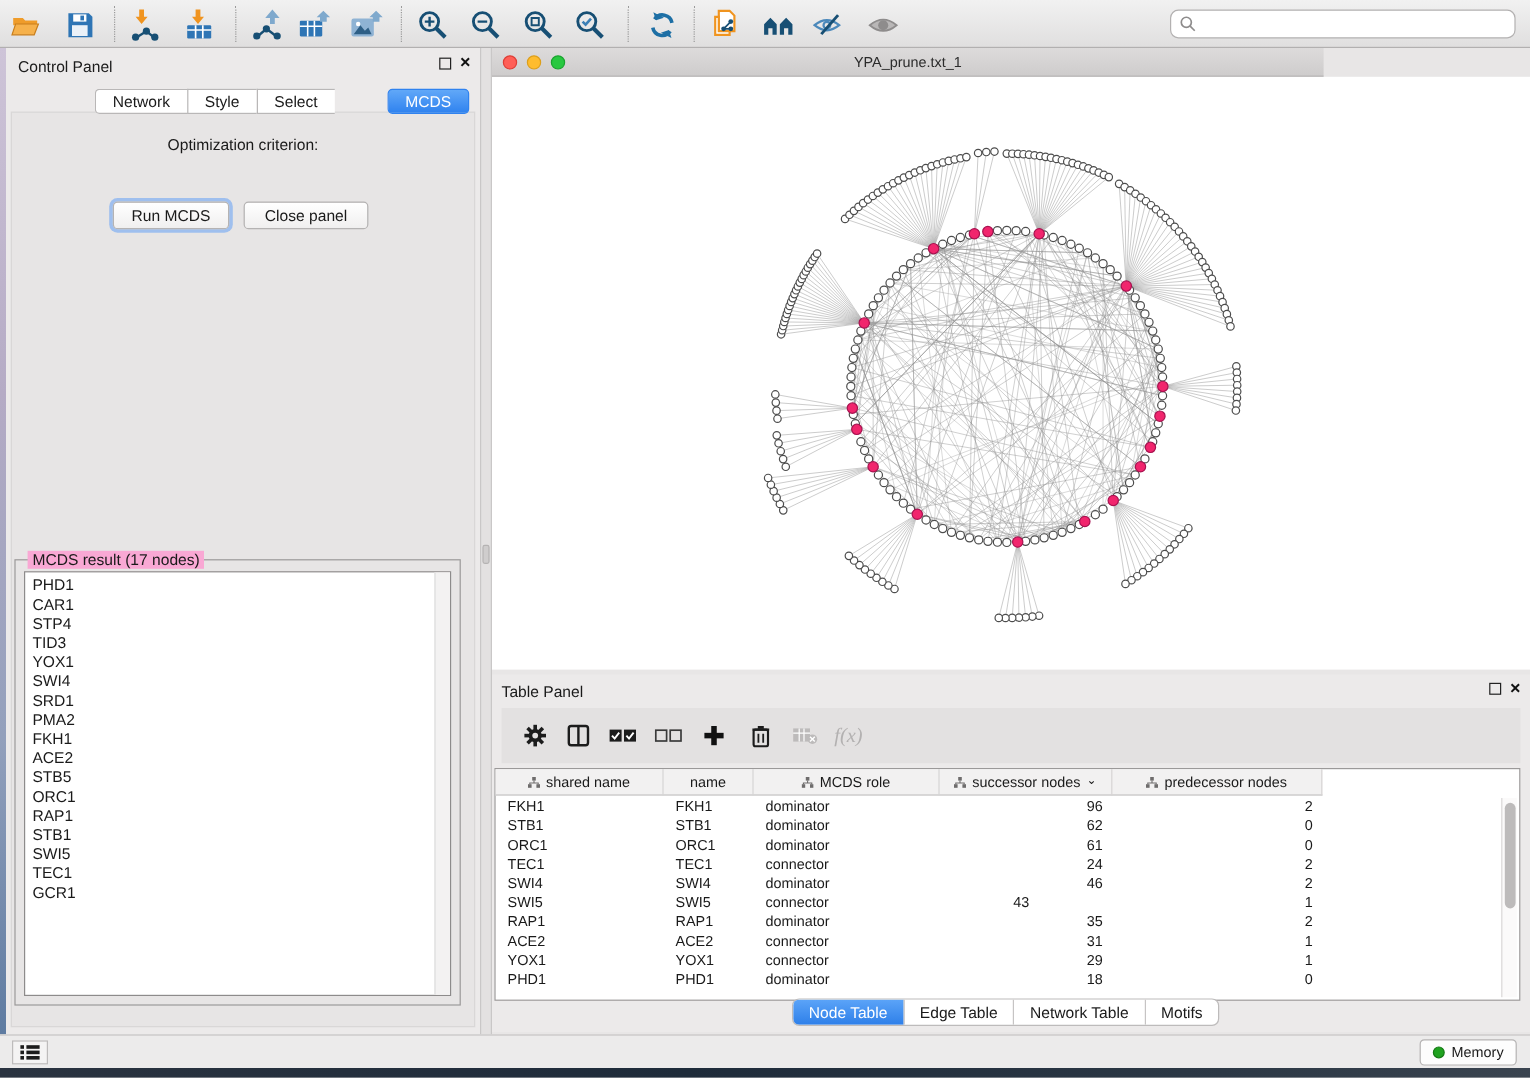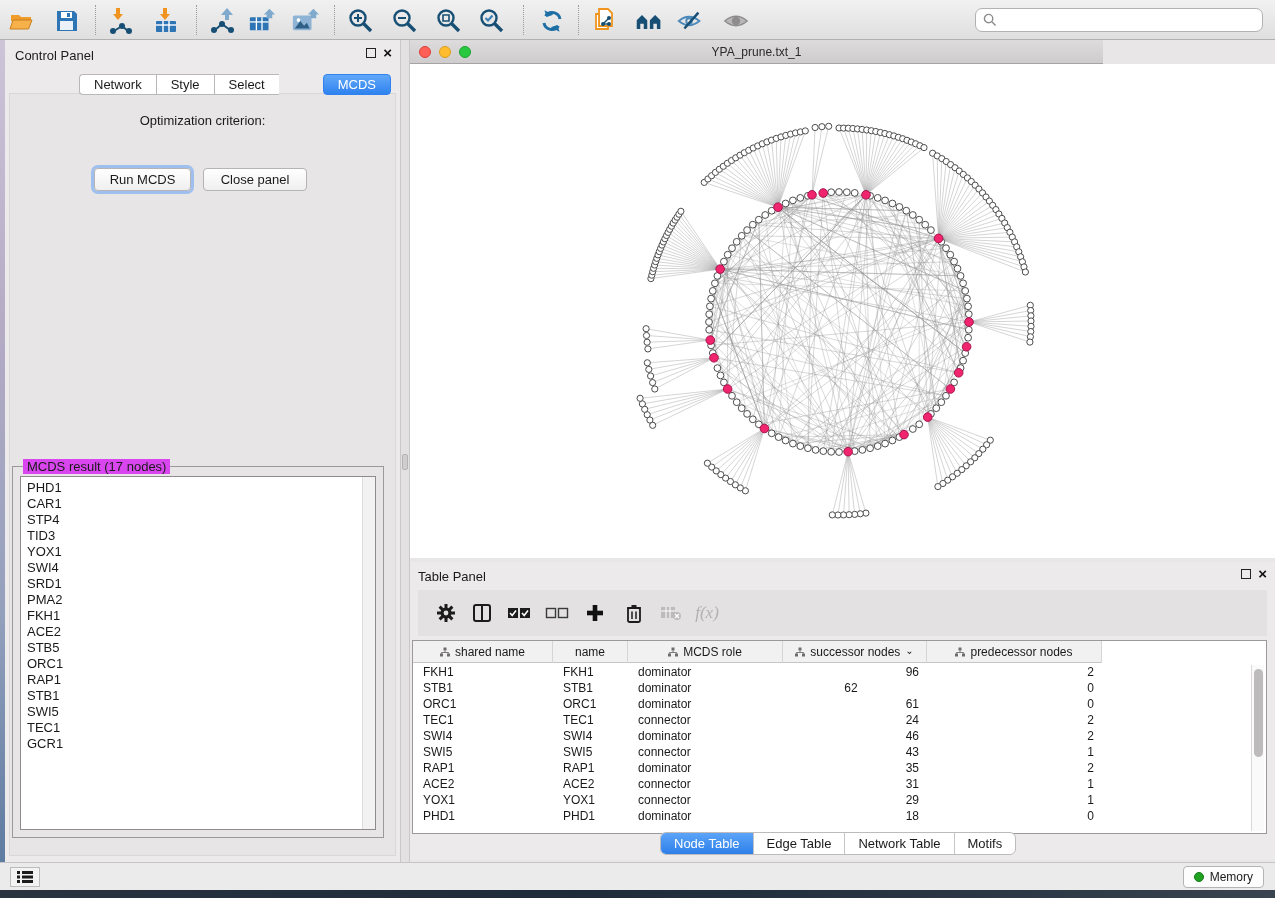--- a/index.html
+++ b/index.html
@@ -39,21 +39,21 @@
   .opt-select { position:absolute; left:45px; top:94px; width:312px; height:24px; background:#fff;
     border:1px solid #b1afaf; border-radius:5px; font-size:13px; display:flex; align-items:center; padding-left:10px; }
   .opt-stepper { position:absolute; right:1px; top:1px; width:20px; height:20px; border-radius:4px;
     background:linear-gradient(#6fb2fa,#3d8cf5); display:flex; flex-direction:column; align-items:center; justify-content:center; }
   .opt-stepper span { color:#fff; font-size:7px; line-height:7px; }
   .cp-btn { position:absolute; top:128px; height:23px; background:linear-gradient(#ffffff,#f0efef);
     border:1px solid #b5b3b3; border-radius:4px; font-size:13px; display:flex; align-items:center; justify-content:center; }
   .btn-run { left:89px; width:97px; box-shadow:0 0 0 3px rgba(100,160,245,.55); }
   .btn-close { left:198px; width:104px; }
   .group-box { position:absolute; left:7px; top:426px; width:372px; height:372px; border:1px solid #9b9999; }
-  .group-title { position:absolute; left:10px; top:-8px; background:#d946ef; padding:0 4px; font-size:13px; }
+  .group-title { position:absolute; left:10px; top:-8px; background:#f9a8d4; padding:0 4px; font-size:13px; }
   .result-list { position:absolute; left:7px; top:9px; right:7px; bottom:7px; background:#fff; border:1px solid #8d8b8b; }
   .result-scroll { position:absolute; top:0; right:0; bottom:0; width:13px; background:#f3f2f2; border-left:1px solid #dddcdc; }
   .result-items { position:absolute; left:6px; top:3px; }
   .result-item { font-size:13px; line-height:16px; }
 
   
   .v-splitter { position:absolute; left:400px; top:40px; width:10px; height:822px; background:#e3e1e1;
     border-left:1px solid #c9c7c7; border-right:1px solid #c9c7c7; }
   .v-handle { position:absolute; left:1px; top:414px; width:6px; height:16px; background:#cfcdcd; border:1px solid #b5b3b3; border-radius:2px; }
 
@@ -1115,21 +1115,21 @@
             <div class="td name" style="width: 140px;">FKH1</div>
             <div class="td name" style="width: 75px;">FKH1</div>
             <div class="td name" style="width: 155px;">dominator</div>
             <div class="td num" style="width: 144px;">96</div>
             <div class="td num" style="width: 175px;">2</div>
           </div>
           <div class="tr">
             <div class="td name" style="width: 140px;">STB1</div>
             <div class="td name" style="width: 75px;">STB1</div>
             <div class="td name" style="width: 155px;">dominator</div>
-            <div class="td num" style="width: 144px; text-align: center;">62</div>
+            <div class="td num" style="width: 144px;">62</div>
             <div class="td num" style="width: 175px;">0</div>
           </div>
           <div class="tr">
             <div class="td name" style="width: 140px;">ORC1</div>
             <div class="td name" style="width: 75px;">ORC1</div>
             <div class="td name" style="width: 155px;">dominator</div>
             <div class="td num" style="width: 144px;">61</div>
             <div class="td num" style="width: 175px;">0</div>
           </div>
           <div class="tr">
@@ -1143,21 +1143,21 @@
             <div class="td name" style="width: 140px;">SWI4</div>
             <div class="td name" style="width: 75px;">SWI4</div>
             <div class="td name" style="width: 155px;">dominator</div>
             <div class="td num" style="width: 144px;">46</div>
             <div class="td num" style="width: 175px;">2</div>
           </div>
           <div class="tr">
             <div class="td name" style="width: 140px;">SWI5</div>
             <div class="td name" style="width: 75px;">SWI5</div>
             <div class="td name" style="width: 155px;">connector</div>
-            <div class="td num" style="width: 144px;">43</div>
+            <div class="td num" style="width: 144px; text-align: center;">43</div>
             <div class="td num" style="width: 175px;">1</div>
           </div>
           <div class="tr">
             <div class="td name" style="width: 140px;">RAP1</div>
             <div class="td name" style="width: 75px;">RAP1</div>
             <div class="td name" style="width: 155px;">dominator</div>
             <div class="td num" style="width: 144px;">35</div>
             <div class="td num" style="width: 175px;">2</div>
           </div>
           <div class="tr">

